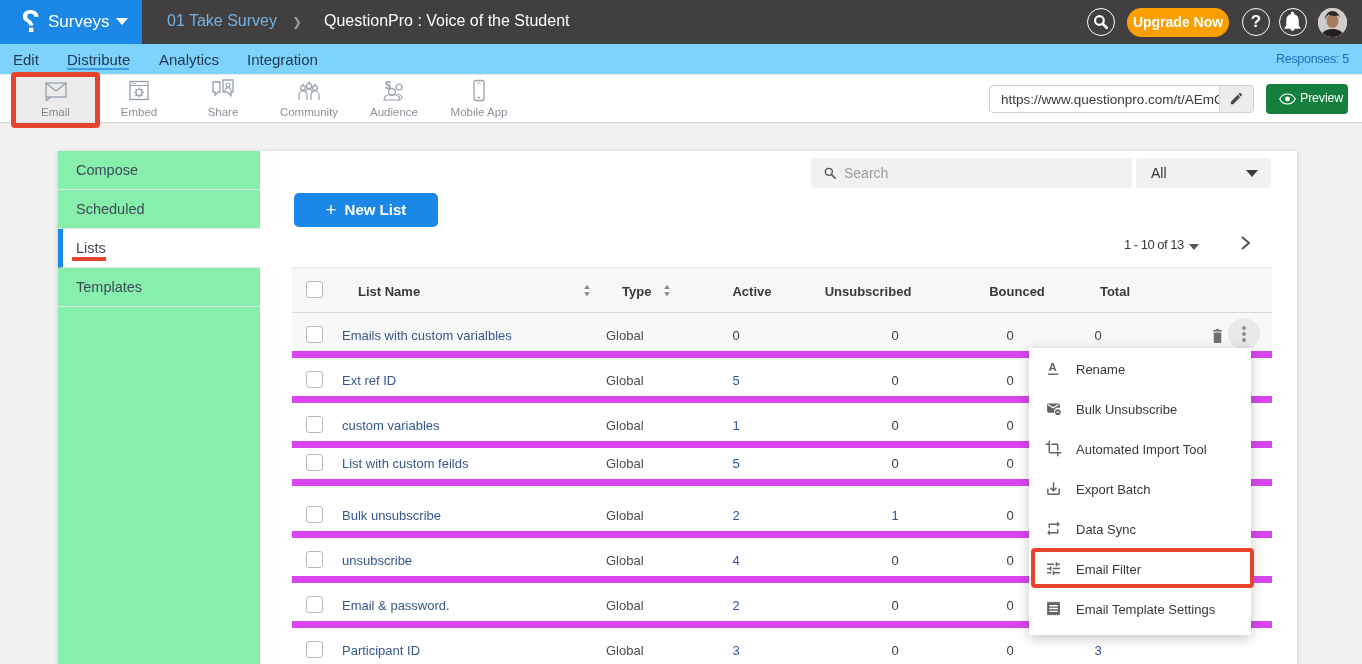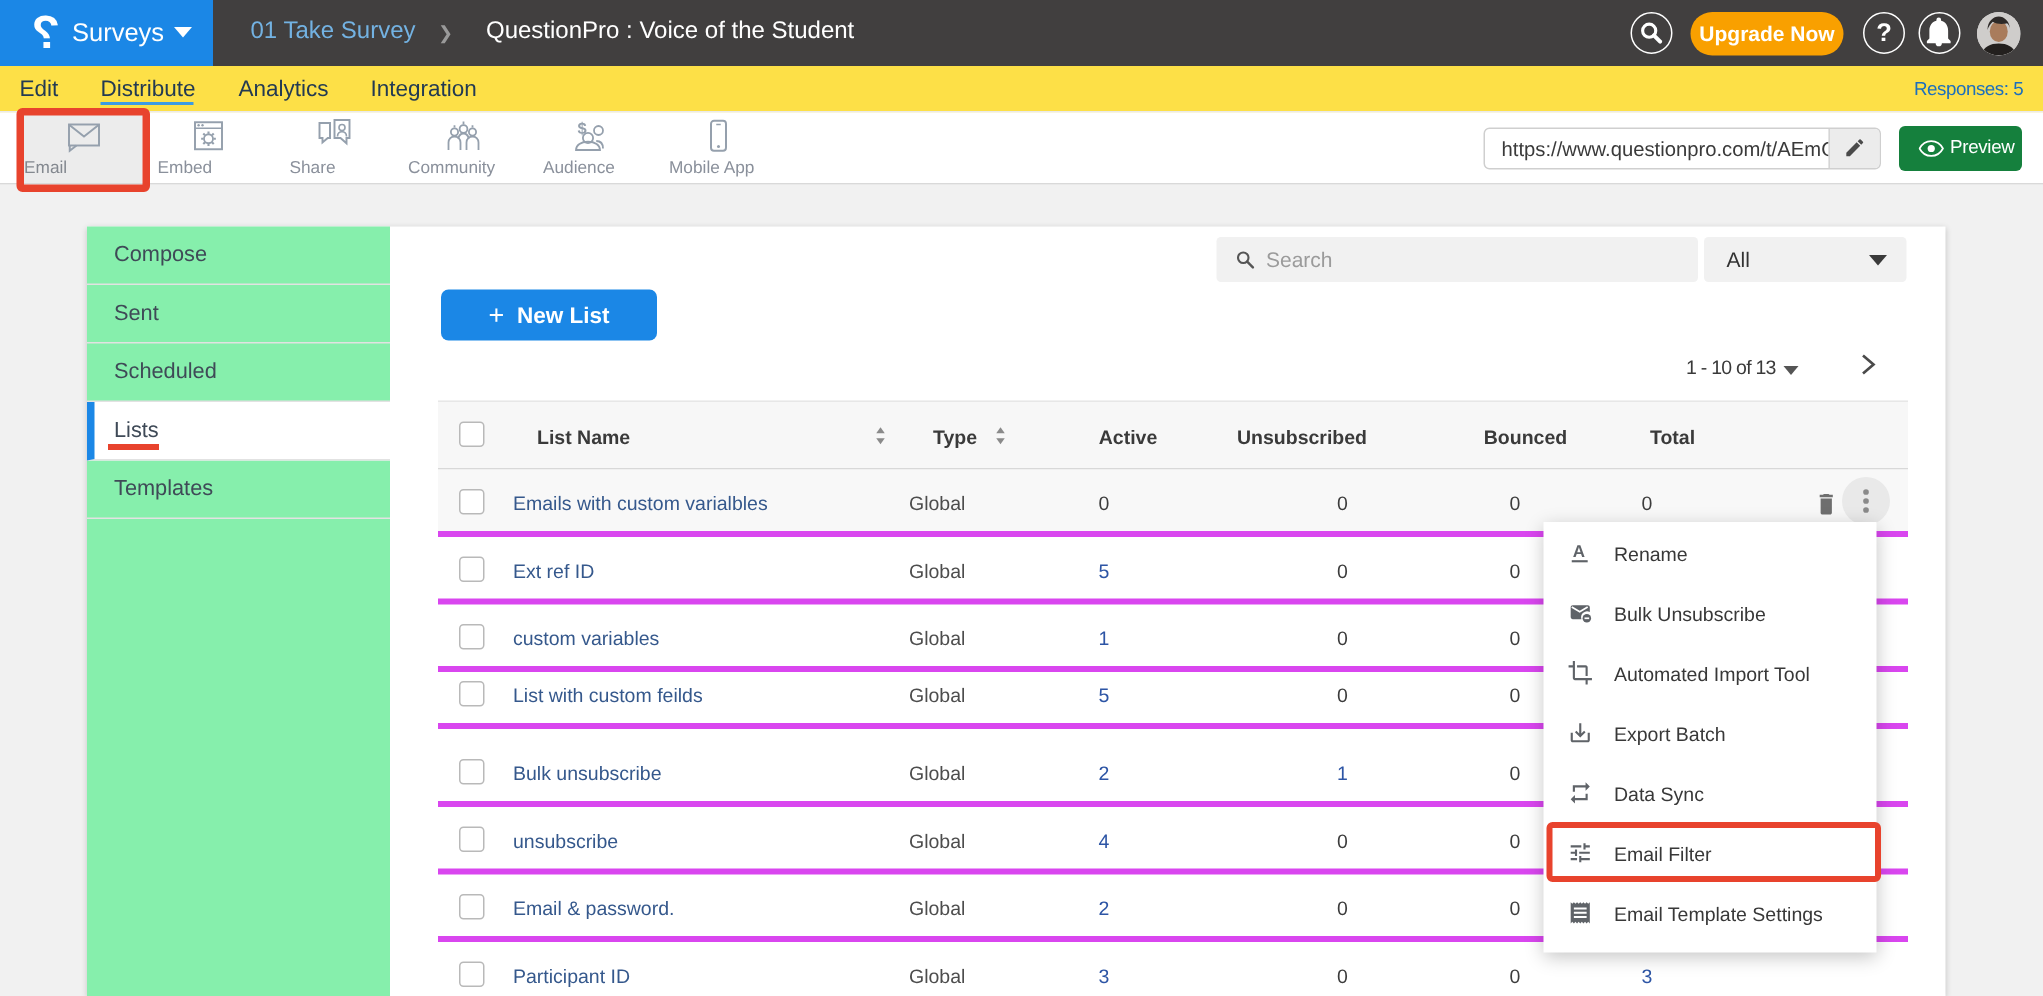--- a/index.html
+++ b/index.html
@@ -18,29 +18,29 @@
             border-left:6px solid transparent; border-right:6px solid transparent; border-top:7px solid #fff; }
   .crumb1 { position:absolute; left:167px; top:12px; color:#73b2e2; font-size:16px; }
   .crumbsep { position:absolute; left:292px; top:15px; color:#9a9a9a; font-size:12px; }
   .crumb2 { position:absolute; left:324px; top:12px; color:#fff; font-size:16px; }
   .circbtn { position:absolute; top:8px; width:28px; height:28px; border:1.5px solid #fff; border-radius:50%; }
   .upgrade { position:absolute; left:1127px; top:8px; width:102px; height:29px; background:#f9a000;
              border-radius:15px; color:#fff; font-size:14px; font-weight:700; text-align:center; line-height:29px; }
   .qmark { color:#fff; font-size:17px; font-weight:700; text-align:center; line-height:25px; display:block; }
 
   
-  .navrow { position:absolute; left:0; top:44px; width:1362px; height:31px; background:#fde047; border-bottom:1px solid #eaeaea; }
+  .navrow { position:absolute; left:0; top:44px; width:1362px; height:31px; background:#7dd3fc; border-bottom:1px solid #eaeaea; }
   .navitem { position:absolute; top:7px; color:#233a52; font-size:15px; font-weight:500; }
   .distu { position:absolute; left:67px; top:24px; width:62px; height:2px; background:#3c9be4; }
   .resp { position:absolute; left:1276px; top:8px; color:#1c6fbd; font-size:12.5px; letter-spacing:-0.3px; }
 
   
   .toolbar { position:absolute; left:0; top:75px; width:1362px; height:48px; background:#fff; border-bottom:1px solid #d9d9d9; }
   .toolitem { position:absolute; top:0; height:47px; text-align:center; }
-  .toollabel { position:absolute; bottom:4px; left:0; width:100%; text-align:left; color:#8a909b; font-size:11.5px; }
+  .toollabel { position:absolute; bottom:4px; left:0; width:100%; text-align:center; color:#8a909b; font-size:11.5px; }
   .emailcell { position:absolute; left:16px; top:0; width:79px; height:47px; background:#ececec; }
   .redbox1 { position:absolute; left:11px; top:72px; width:89px; height:56px; border:5px solid #e8432d; border-radius:4px; z-index:5; }
 
   .urlinput { position:absolute; left:989px; top:10px; width:265px; height:28px; background:#fff;
               border:1px solid #cfcfcf; border-radius:4px; overflow:hidden; }
   .urltext { position:absolute; left:11px; top:6px; font-size:13.5px; color:#3a3a3a; white-space:nowrap; }
   .pencilbox { position:absolute; right:0; top:0; width:34px; height:26px; background:#ececec; border-left:1px solid #d5d5d5; }
   .previewbtn { position:absolute; left:1266px; top:9px; width:82px; height:30px; background:#15803d;
                 border-radius:4px; color:#fff; font-size:14px; font-weight:500; }
 
@@ -56,21 +56,21 @@
   .newlist { position:absolute; left:236px; top:42px; width:144px; height:34px; background:#1b87e6;
              border-radius:5px; color:#fff; text-align:center; line-height:34px; font-size:15px; font-weight:700; }
   .searchbox { position:absolute; left:753px; top:7px; width:321px; height:30px; background:#f1f1f1; border-radius:3px; }
   .allbox { position:absolute; left:1078px; top:7px; width:135px; height:30px; background:#f1f1f1; border-radius:3px; }
   .pagetxt { position:absolute; left:1066px; top:86px; font-size:13px; letter-spacing:-0.5px; color:#3a3a3a; }
 
   
   .thead { position:absolute; left:234px; top:116px; width:980px; height:46px; background:#f7f7f7;
            border-top:1px solid #e7e7e7; border-bottom:1px solid #d8d8d8; }
   .th { position:absolute; top:16px; font-size:13px; font-weight:700; color:#3a3a3a;margin-left:16px; }
-  .trow { position:absolute; left:234px; width:980px; height:45px; border-bottom:4px solid #d946ef; }
+  .trow { position:absolute; left:234px; width:980px; height:45px; border-bottom:7px solid #d946ef; }
   .cbx { position:absolute; left:14px; width:17px; height:17px; border:1.5px solid #b9b9b9; border-radius:3px; background:#fff; }
   .lname { position:absolute; left:50px; top:15px; font-size:13px; color:#35588c; }
   .gtype { position:absolute; left:314px; top:15px; font-size:13px; color:#4d4d4d; }
   .num { position:absolute; top:15px; font-size:13px; color:#3c3c3c; width:40px; text-align:center; }
   .bnum { color:#2d55a5; }
 
   
   .menu { position:absolute; left:1029px; top:348px; width:222px; height:287px; background:#fff;
           box-shadow:0 3px 12px rgba(0,0,0,0.23); z-index:10; }
   .mi { position:relative; height:40px; }
@@ -224,21 +224,20 @@
         <circle cx="12" cy="8" r="3.4" fill="#fff"></circle>
       </svg>
       <span style="position:absolute;left:34px;top:7px;font-size:12.5px;letter-spacing:-0.2px;">Preview</span>
     </div>
   </div>
   <div class="redbox1"></div>
 
   <div class="card">
     <div class="sidebar">
       <div class="sbitem">Compose</div>
-      <div class="sbitem">Sent</div>
       <div class="sbitem">Scheduled</div>
       <div class="sbitem sbsel">Lists<div class="redul"></div></div>
       <div class="sbitem">Templates</div>
     </div>
 
     <div class="newlist"><span style="font-weight:400;font-size:18px;vertical-align:-1px;">+</span>&nbsp;&nbsp;New List</div>
 
     <div class="searchbox">
       <svg width="14" height="14" viewBox="0 0 24 24" style="position:absolute;left:12px;top:8px;">
         <circle cx="10" cy="10" r="6" fill="none" stroke="#555" stroke-width="2.4"></circle>

